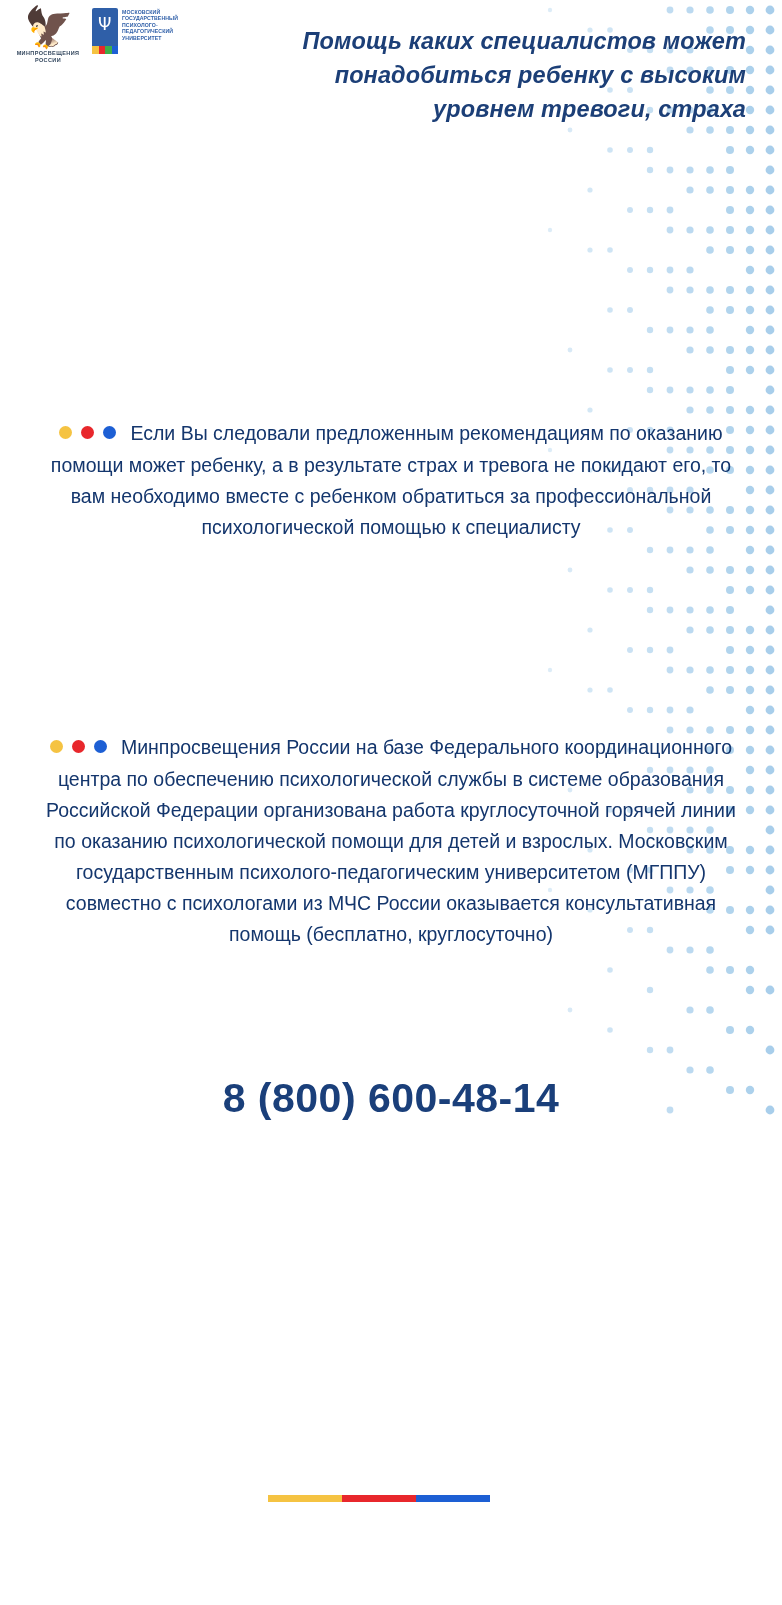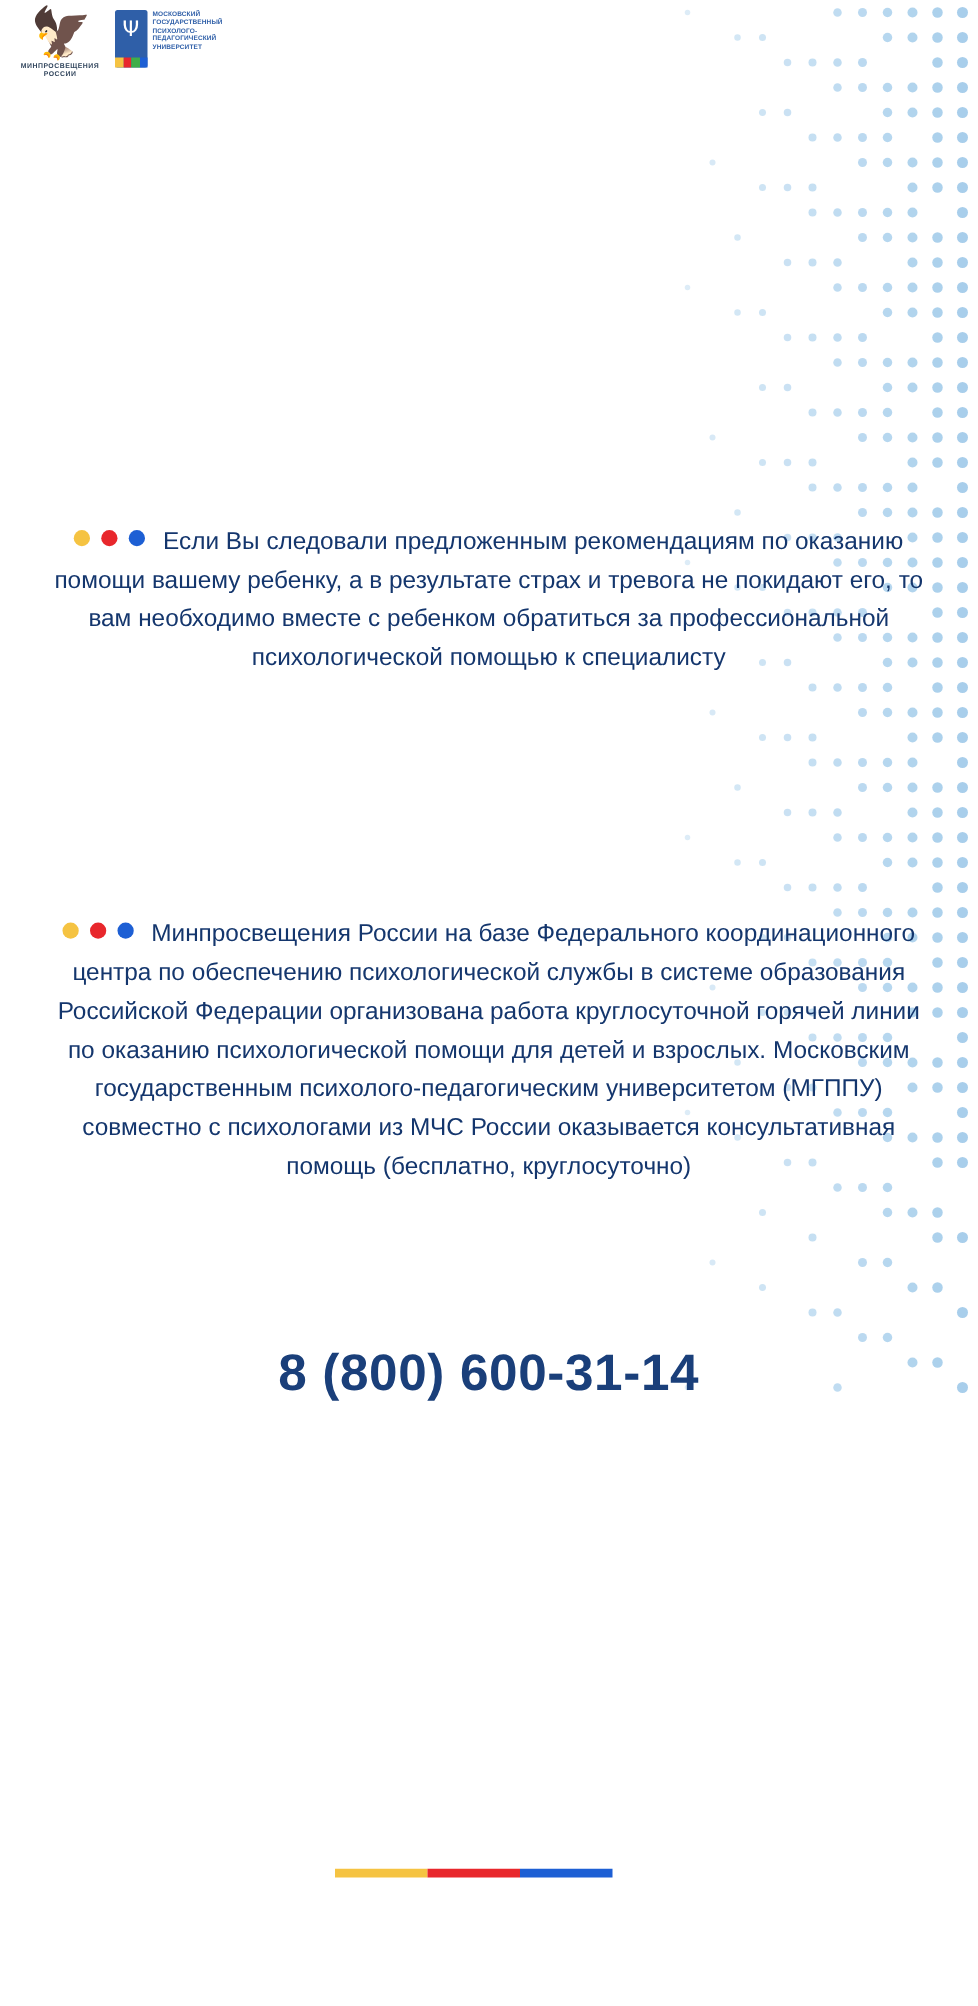--- a/index.html
+++ b/index.html
@@ -521,36 +521,37 @@
       <div class="mgppu-bars">
         <i style="background:#f5c342"></i>
         <i style="background:#e8272c"></i>
         <i style="background:#3fae49"></i>
         <i style="background:#1d5fd4"></i>
       </div>
     </div>
     <div class="mgppu-text">МОСКОВСКИЙ ГОСУДАРСТВЕННЫЙ ПСИХОЛОГО-ПЕДАГОГИЧЕСКИЙ УНИВЕРСИТЕТ</div>
   </div>
 
+  <div class="header-title">Помощь каких специалистов может понадобиться ребенку с высоким уровнем тревоги, страха</div>
 </div>
 
 <div class="content">
 
   <div class="block block-1">
     <span class="dots">
       <span style="background:#f5c342"></span><span style="background:#e8272c"></span><span style="background:#1d5fd4"></span>
-    </span><span>Если Вы следовали предложенным рекомендациям по оказанию помощи вашему ребенку, а в результате страх и тревога не покидают его, то вам необходимо вместе с ребенком обратиться за профессиональной психологической помощью к специалисту</span>
+    </span><span>Если Вы следовали предложенным рекомендациям по оказанию помощи может ребенку, а в результате страх и тревога не покидают его, то вам необходимо вместе с ребенком обратиться за профессиональной психологической помощью к специалисту</span>
   </div>
 
   <div class="block block-2">
     <span class="dots">
       <span style="background:#f5c342"></span><span style="background:#e8272c"></span><span style="background:#1d5fd4"></span>
     </span><span>Минпросвещения России на базе Федерального координационного центра по обеспечению психологической службы в системе образования Российской Федерации организована работа круглосуточной горячей линии по оказанию психологической помощи для детей и взрослых. Московским государственным психолого-педагогическим университетом (МГППУ) совместно с психологами из МЧС России оказывается консультативная помощь (бесплатно, круглосуточно)</span>
   </div>
 
-  <div class="phone">8 (800) 600-31-14</div>
+  <div class="phone">8 (800) 600-48-14</div>
 </div>
 
 <div class="footer-rule">
   <i style="background:#f5c342"></i>
   <i style="background:#e8272c"></i>
   <i style="background:#1d5fd4"></i>
 </div>
 
 </body></html>

